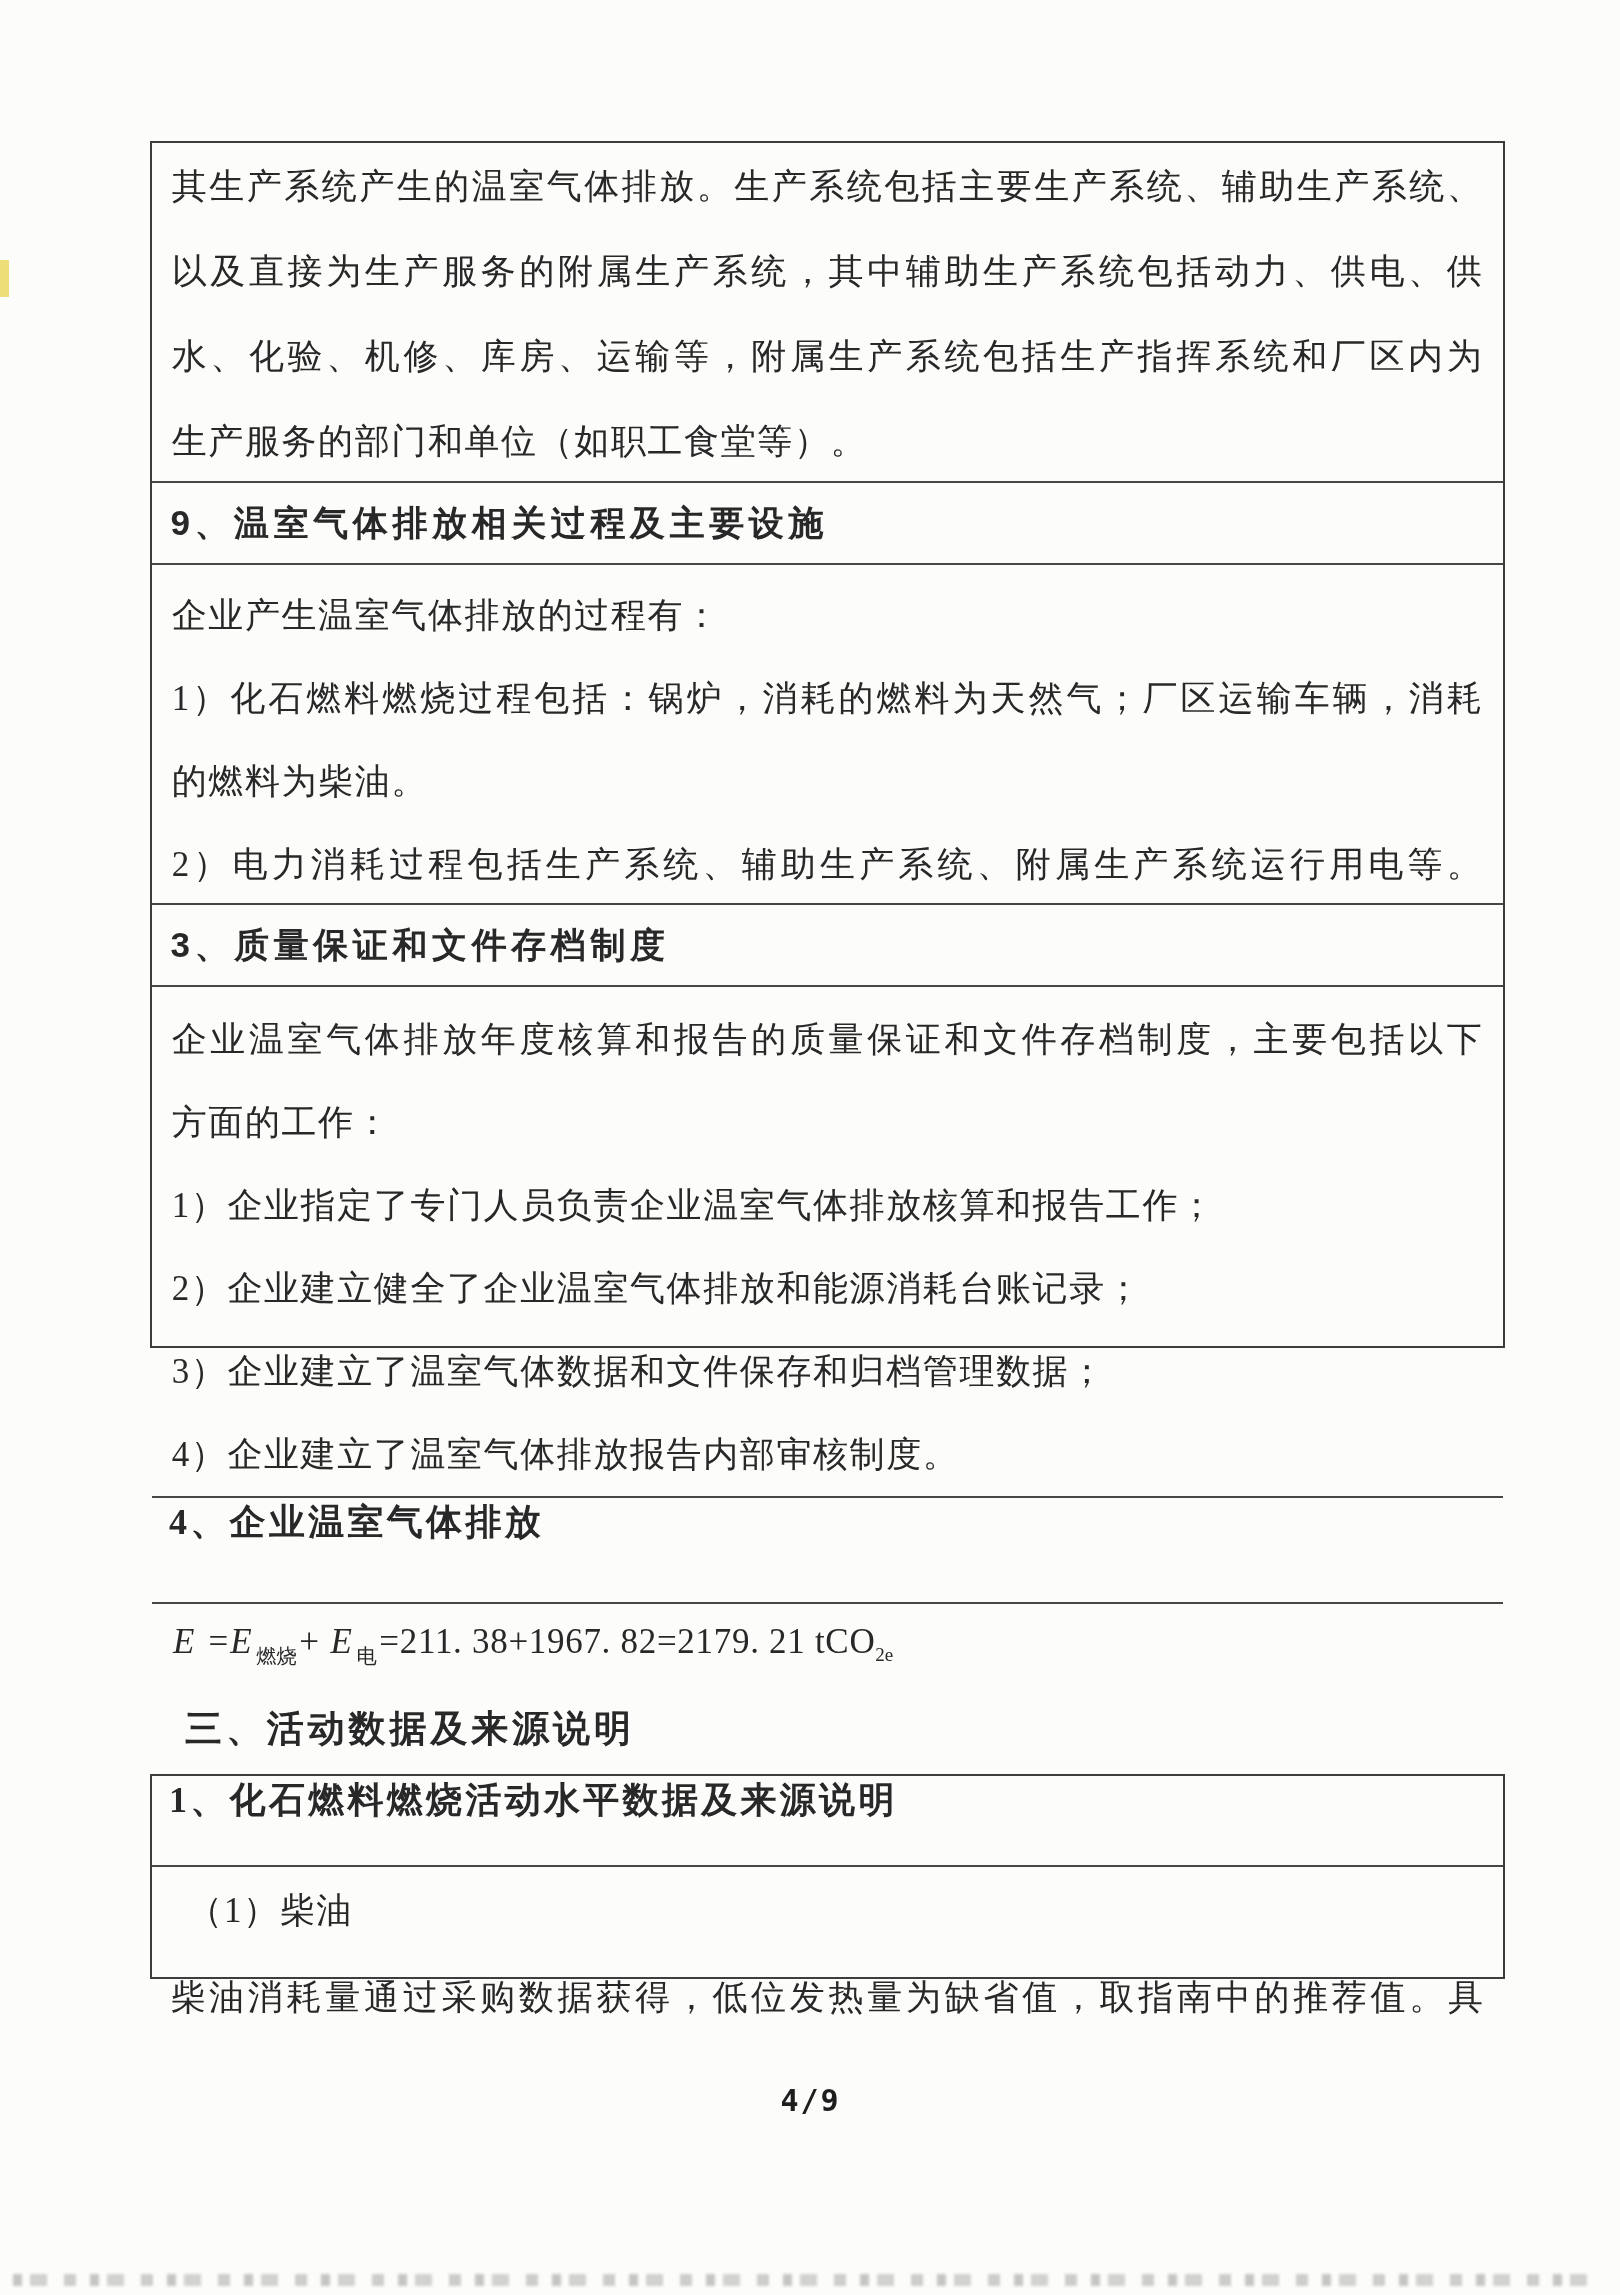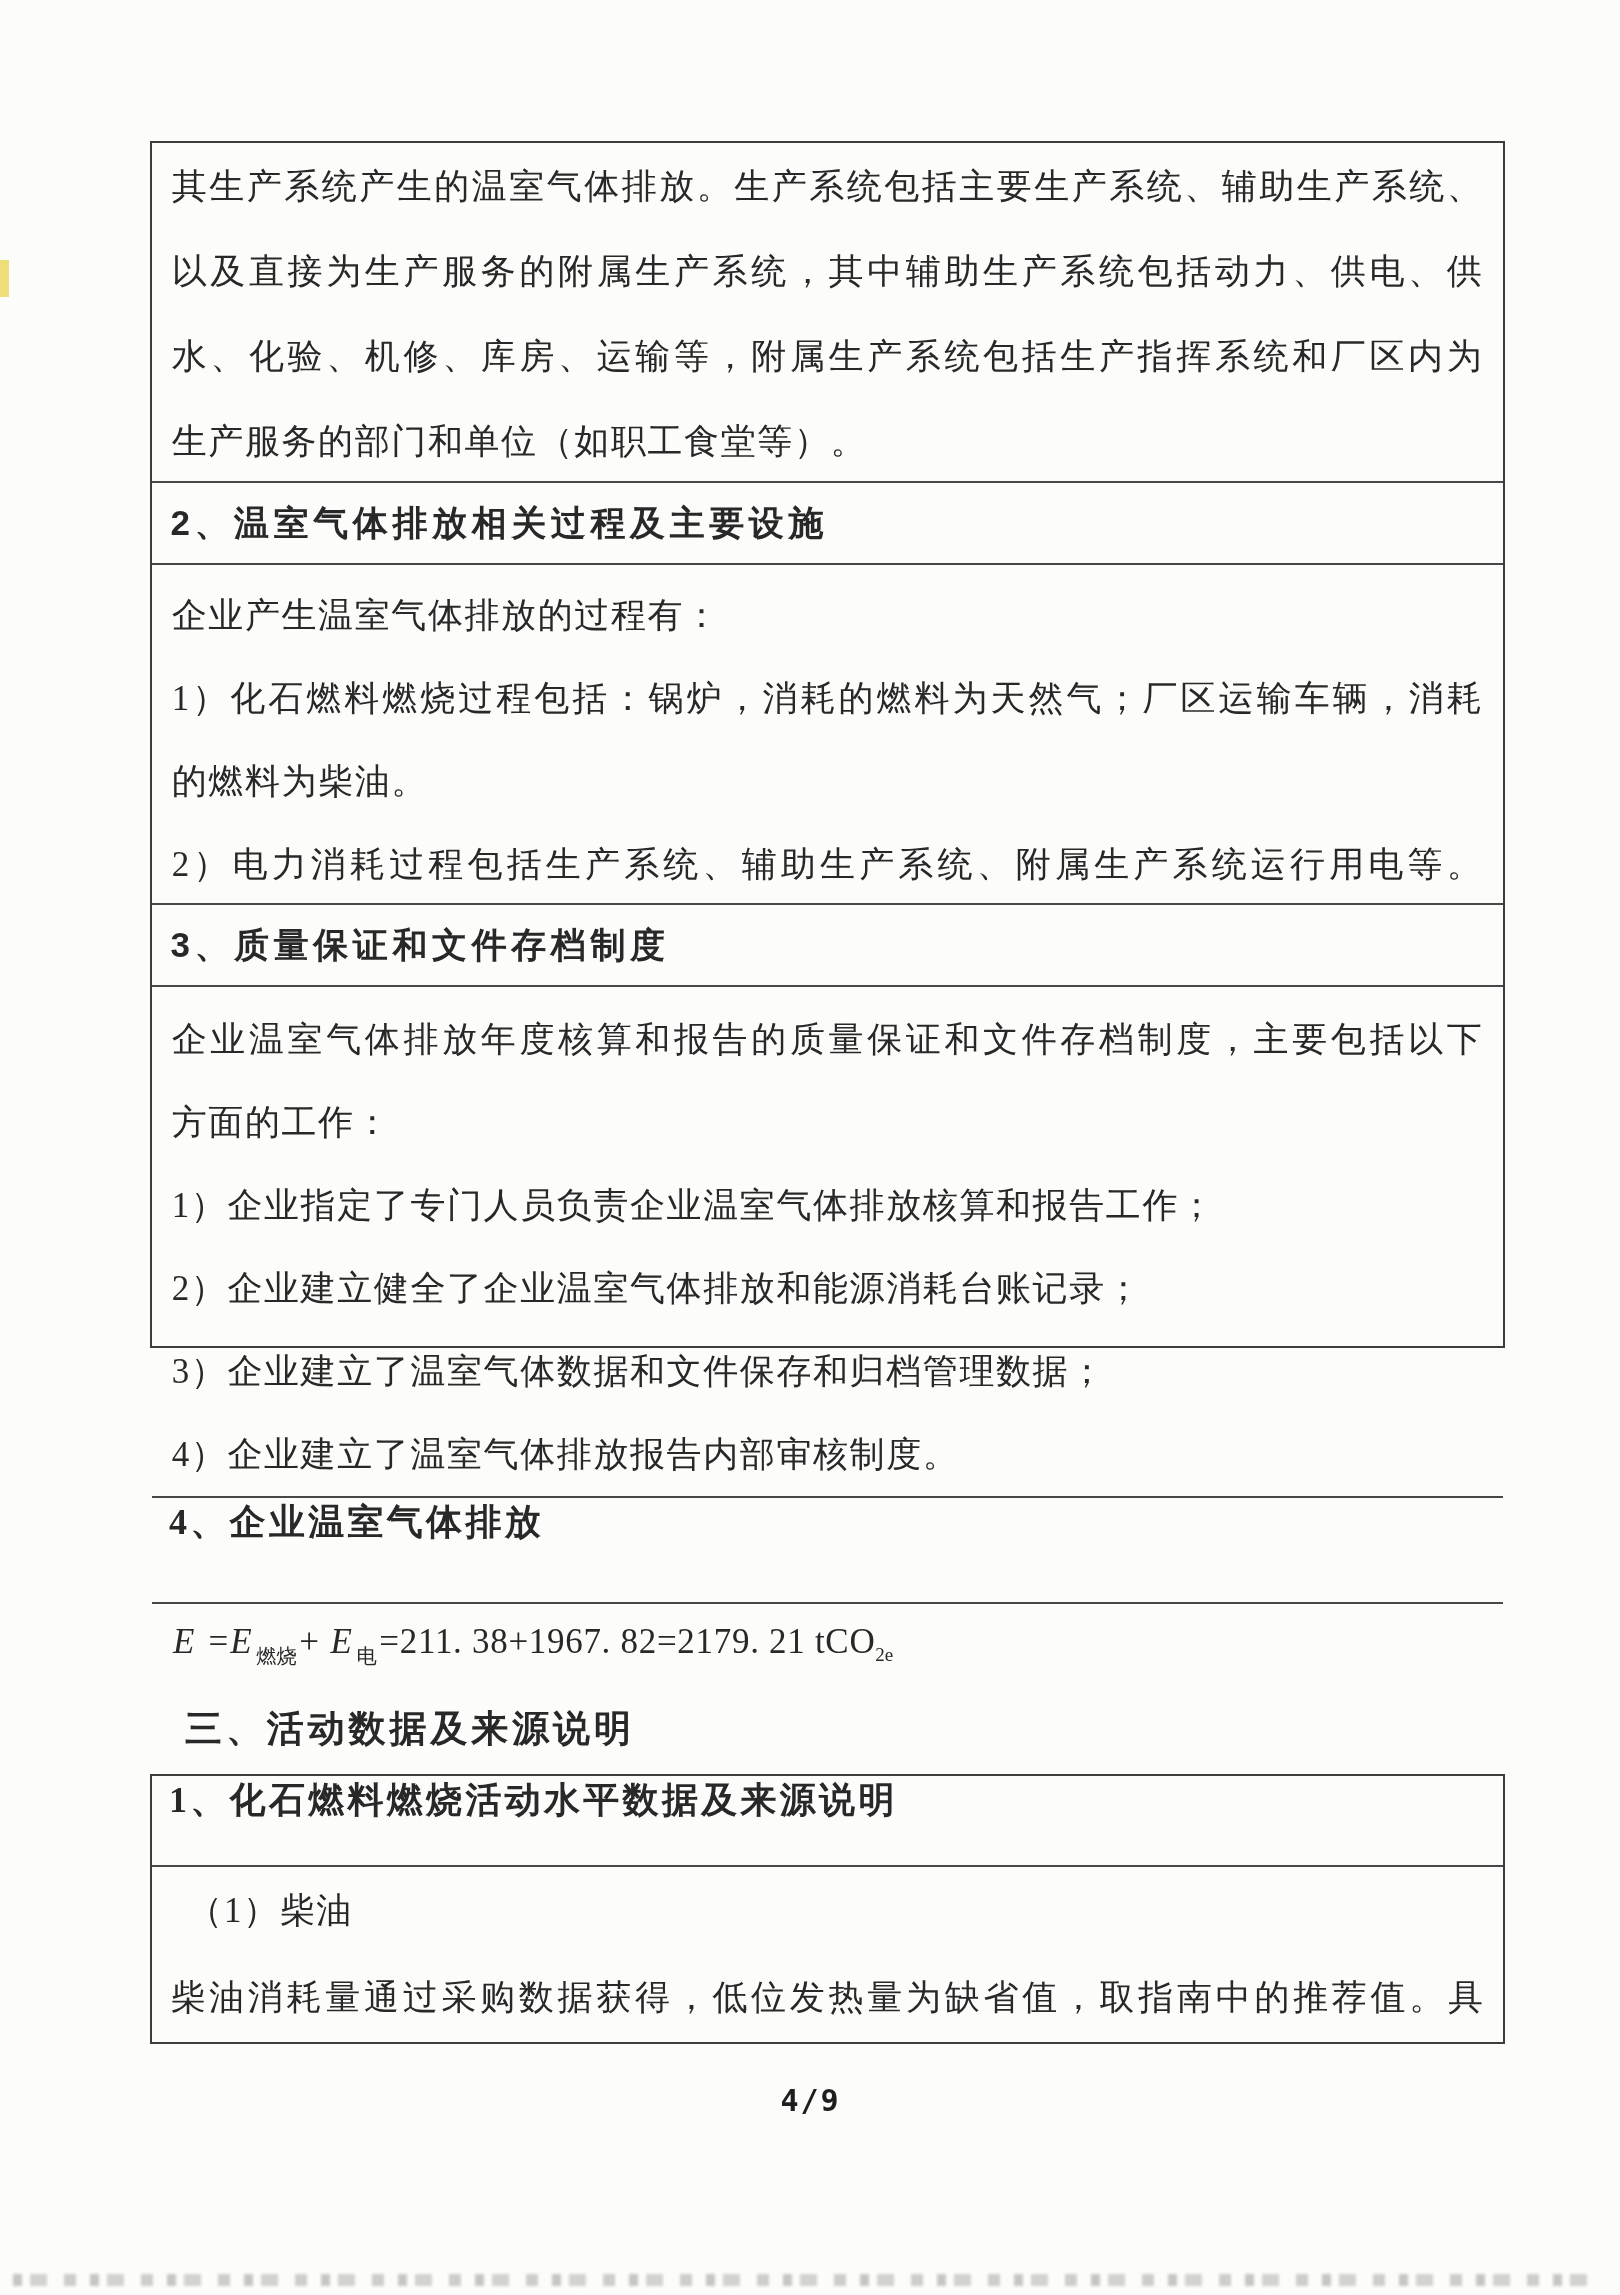--- a/index.html
+++ b/index.html
@@ -11,21 +11,21 @@
     color:#282828;
     overflow:hidden;
   }
   
   .tbl{
     position:absolute;left:150px;width:1355px;
     border:2.6px solid #3d3d3d;
     box-sizing:border-box;
   }
   .tbl1{top:141px;height:1207px;}
-  .tbl2{top:1774px;height:270px;}
+  .tbl2{top:1774px;height:205px;}
   .row{box-sizing:border-box;border-bottom:2px solid #474747;}
   .row:last-child{border-bottom:none;}
   
   .r-a{height:340px;padding:1.3px 19.7px 0 19.7px;}
   .r-b{height:82px;}
   .r-c{height:340px;padding:9.2px 19.7px 0 19.7px;}
   .r-d{height:82px;}
   .r-e{height:511px;padding:10.5px 19.7px 0 19.7px;}
   .r-f{height:106px;}
   .r-g{height:84px;display:flex;align-items:center;padding:0 19.7px;}
@@ -97,21 +97,21 @@
   <div class="tbl tbl1">
 
     <div class="row r-a">
       <div class="line jl">其生产系统产生的温室气体排放。生产系统包括主要生产系统、辅助生产系统、</div>
       <div class="line jl">以及直接为生产服务的附属生产系统，其中辅助生产系统包括动力、供电、供</div>
       <div class="line jl">水、化验、机修、库房、运输等，附属生产系统包括生产指挥系统和厂区内为</div>
       <div class="line">生产服务的部门和单位（如职工食堂等）。</div>
     </div>
 
     <div class="row r-b hdr-sans">
-      <span>2、温室气体排放相关过程及主要设施</span>
+      <span>9、温室气体排放相关过程及主要设施</span>
     </div>
 
     <div class="row r-c">
       <div class="line">企业产生温室气体排放的过程有：</div>
       <div class="line jl">1）化石燃料燃烧过程包括：锅炉，消耗的燃料为天然气；厂区运输车辆，消耗</div>
       <div class="line">的燃料为柴油。</div>
       <div class="line jl">2）电力消耗过程包括生产系统、辅助生产系统、附属生产系统运行用电等。</div>
     </div>
 
     <div class="row r-d hdr-sans">

